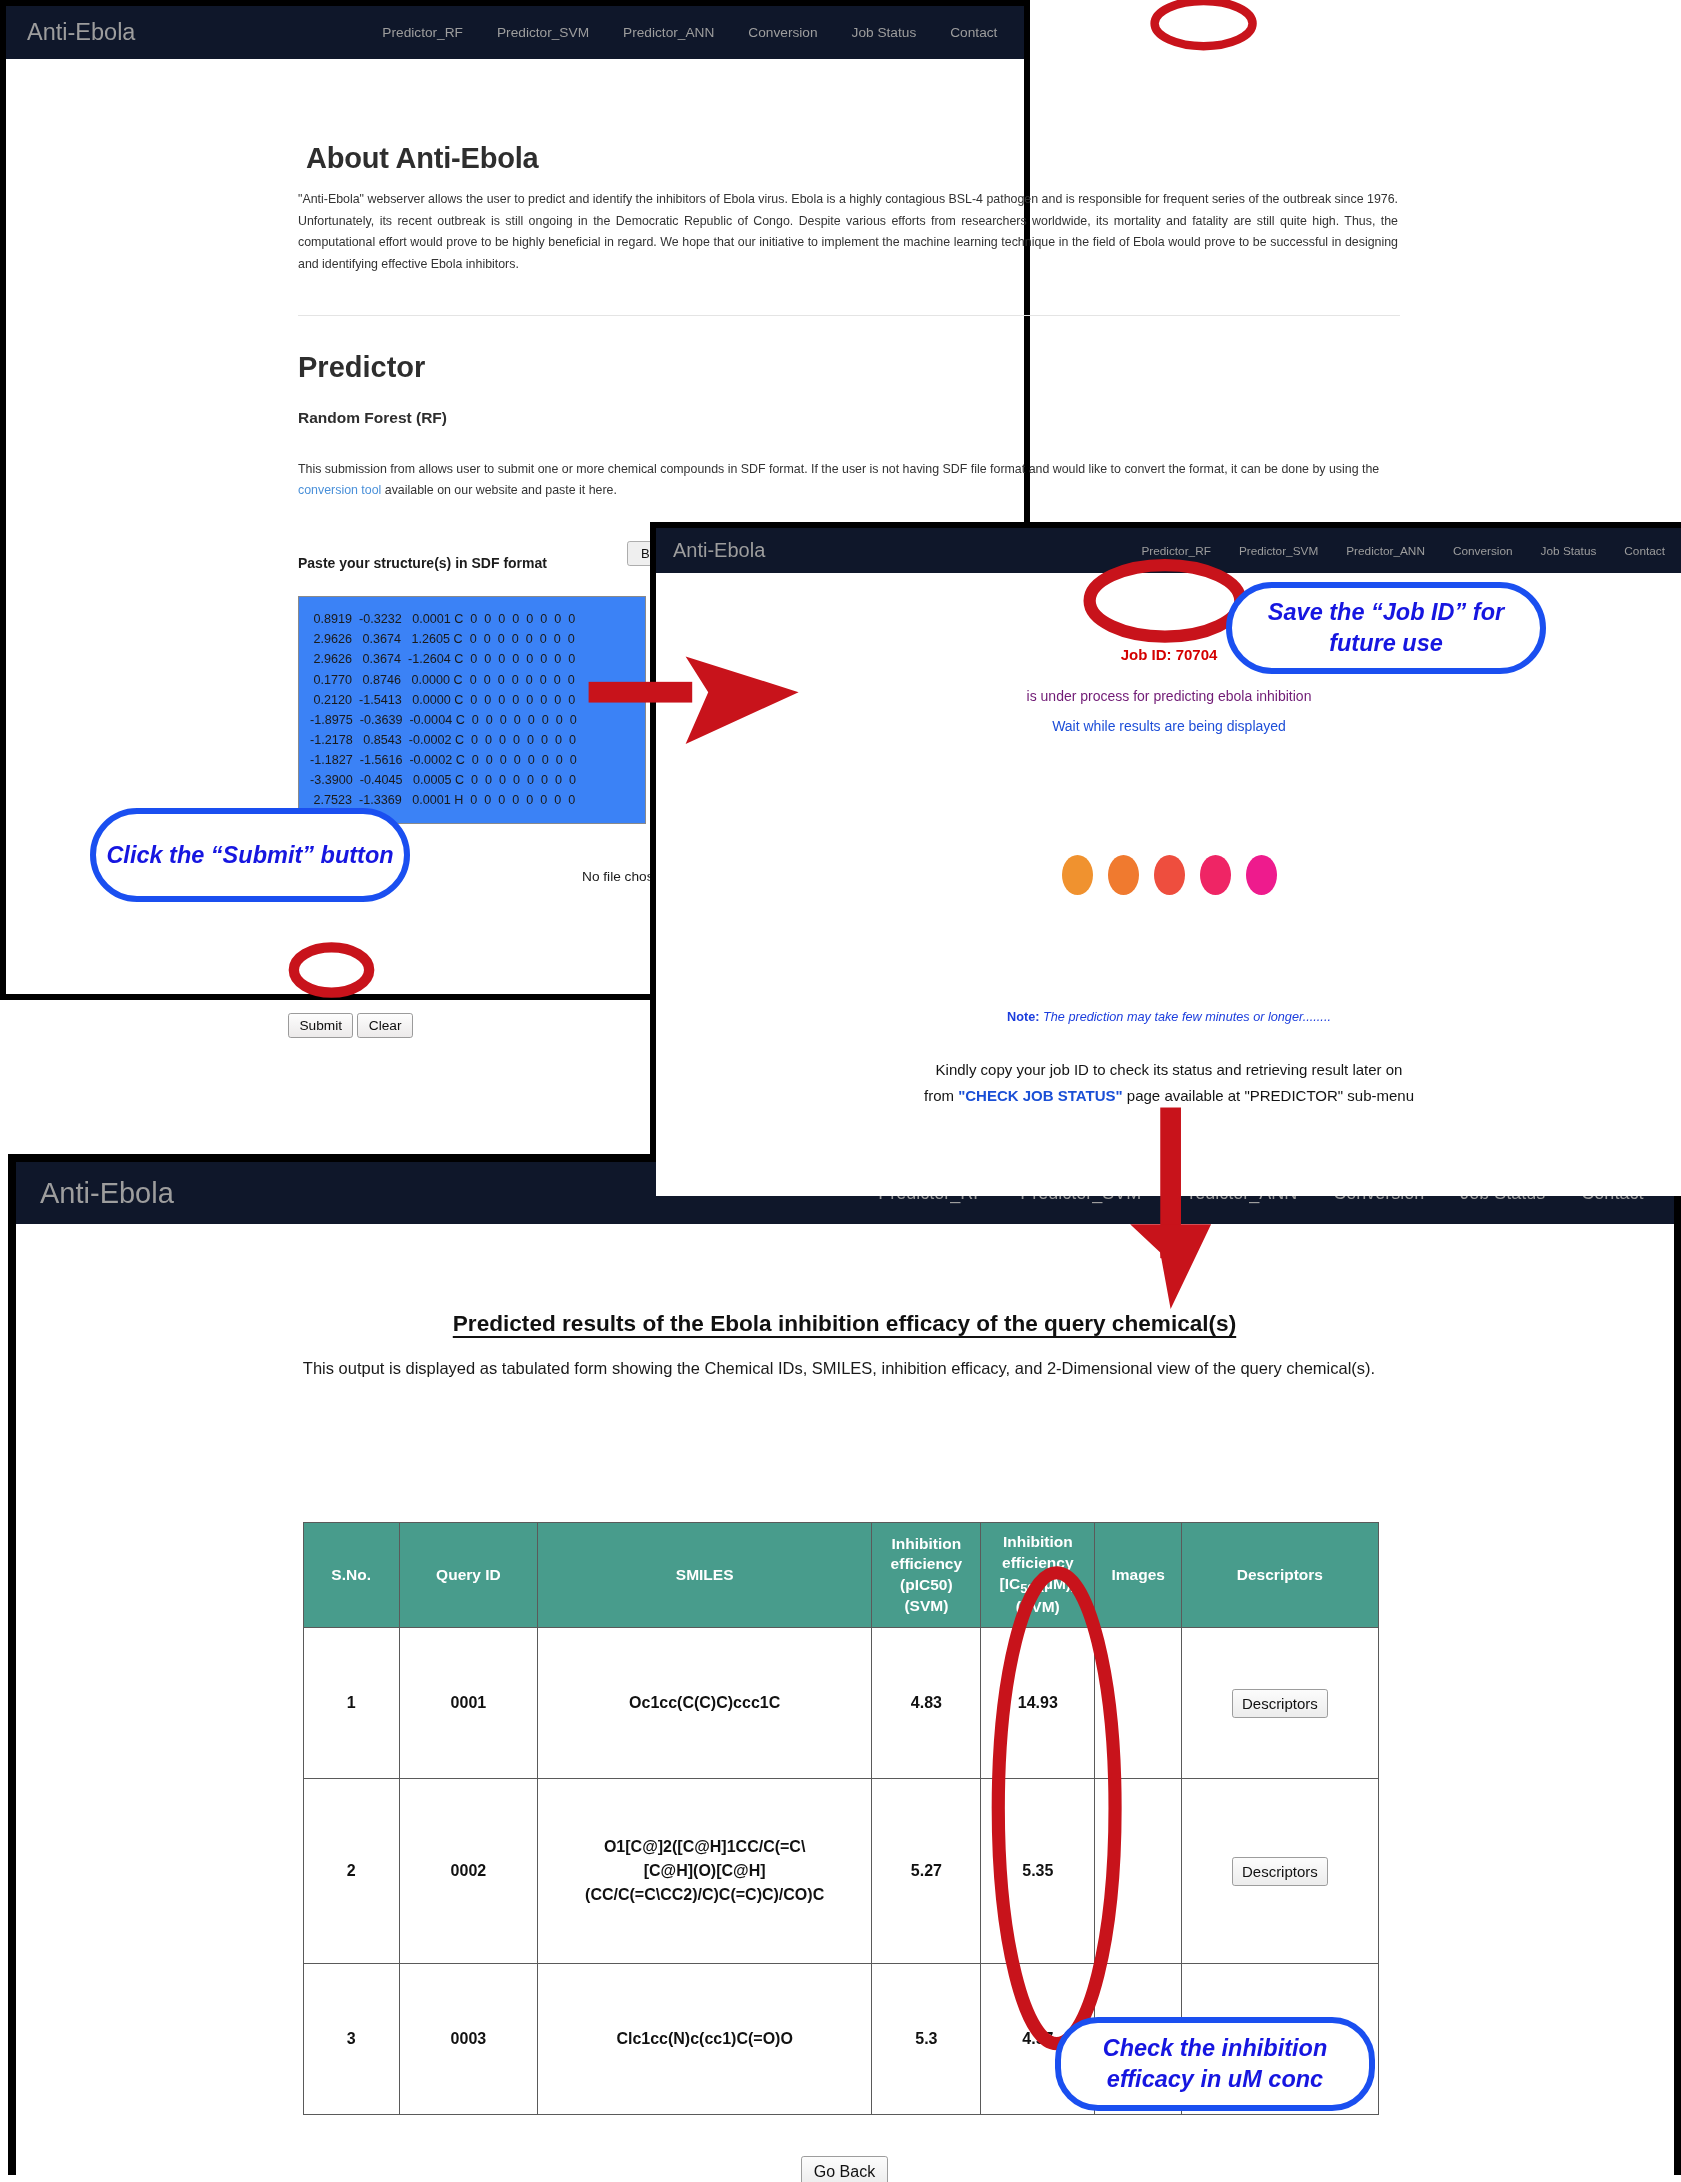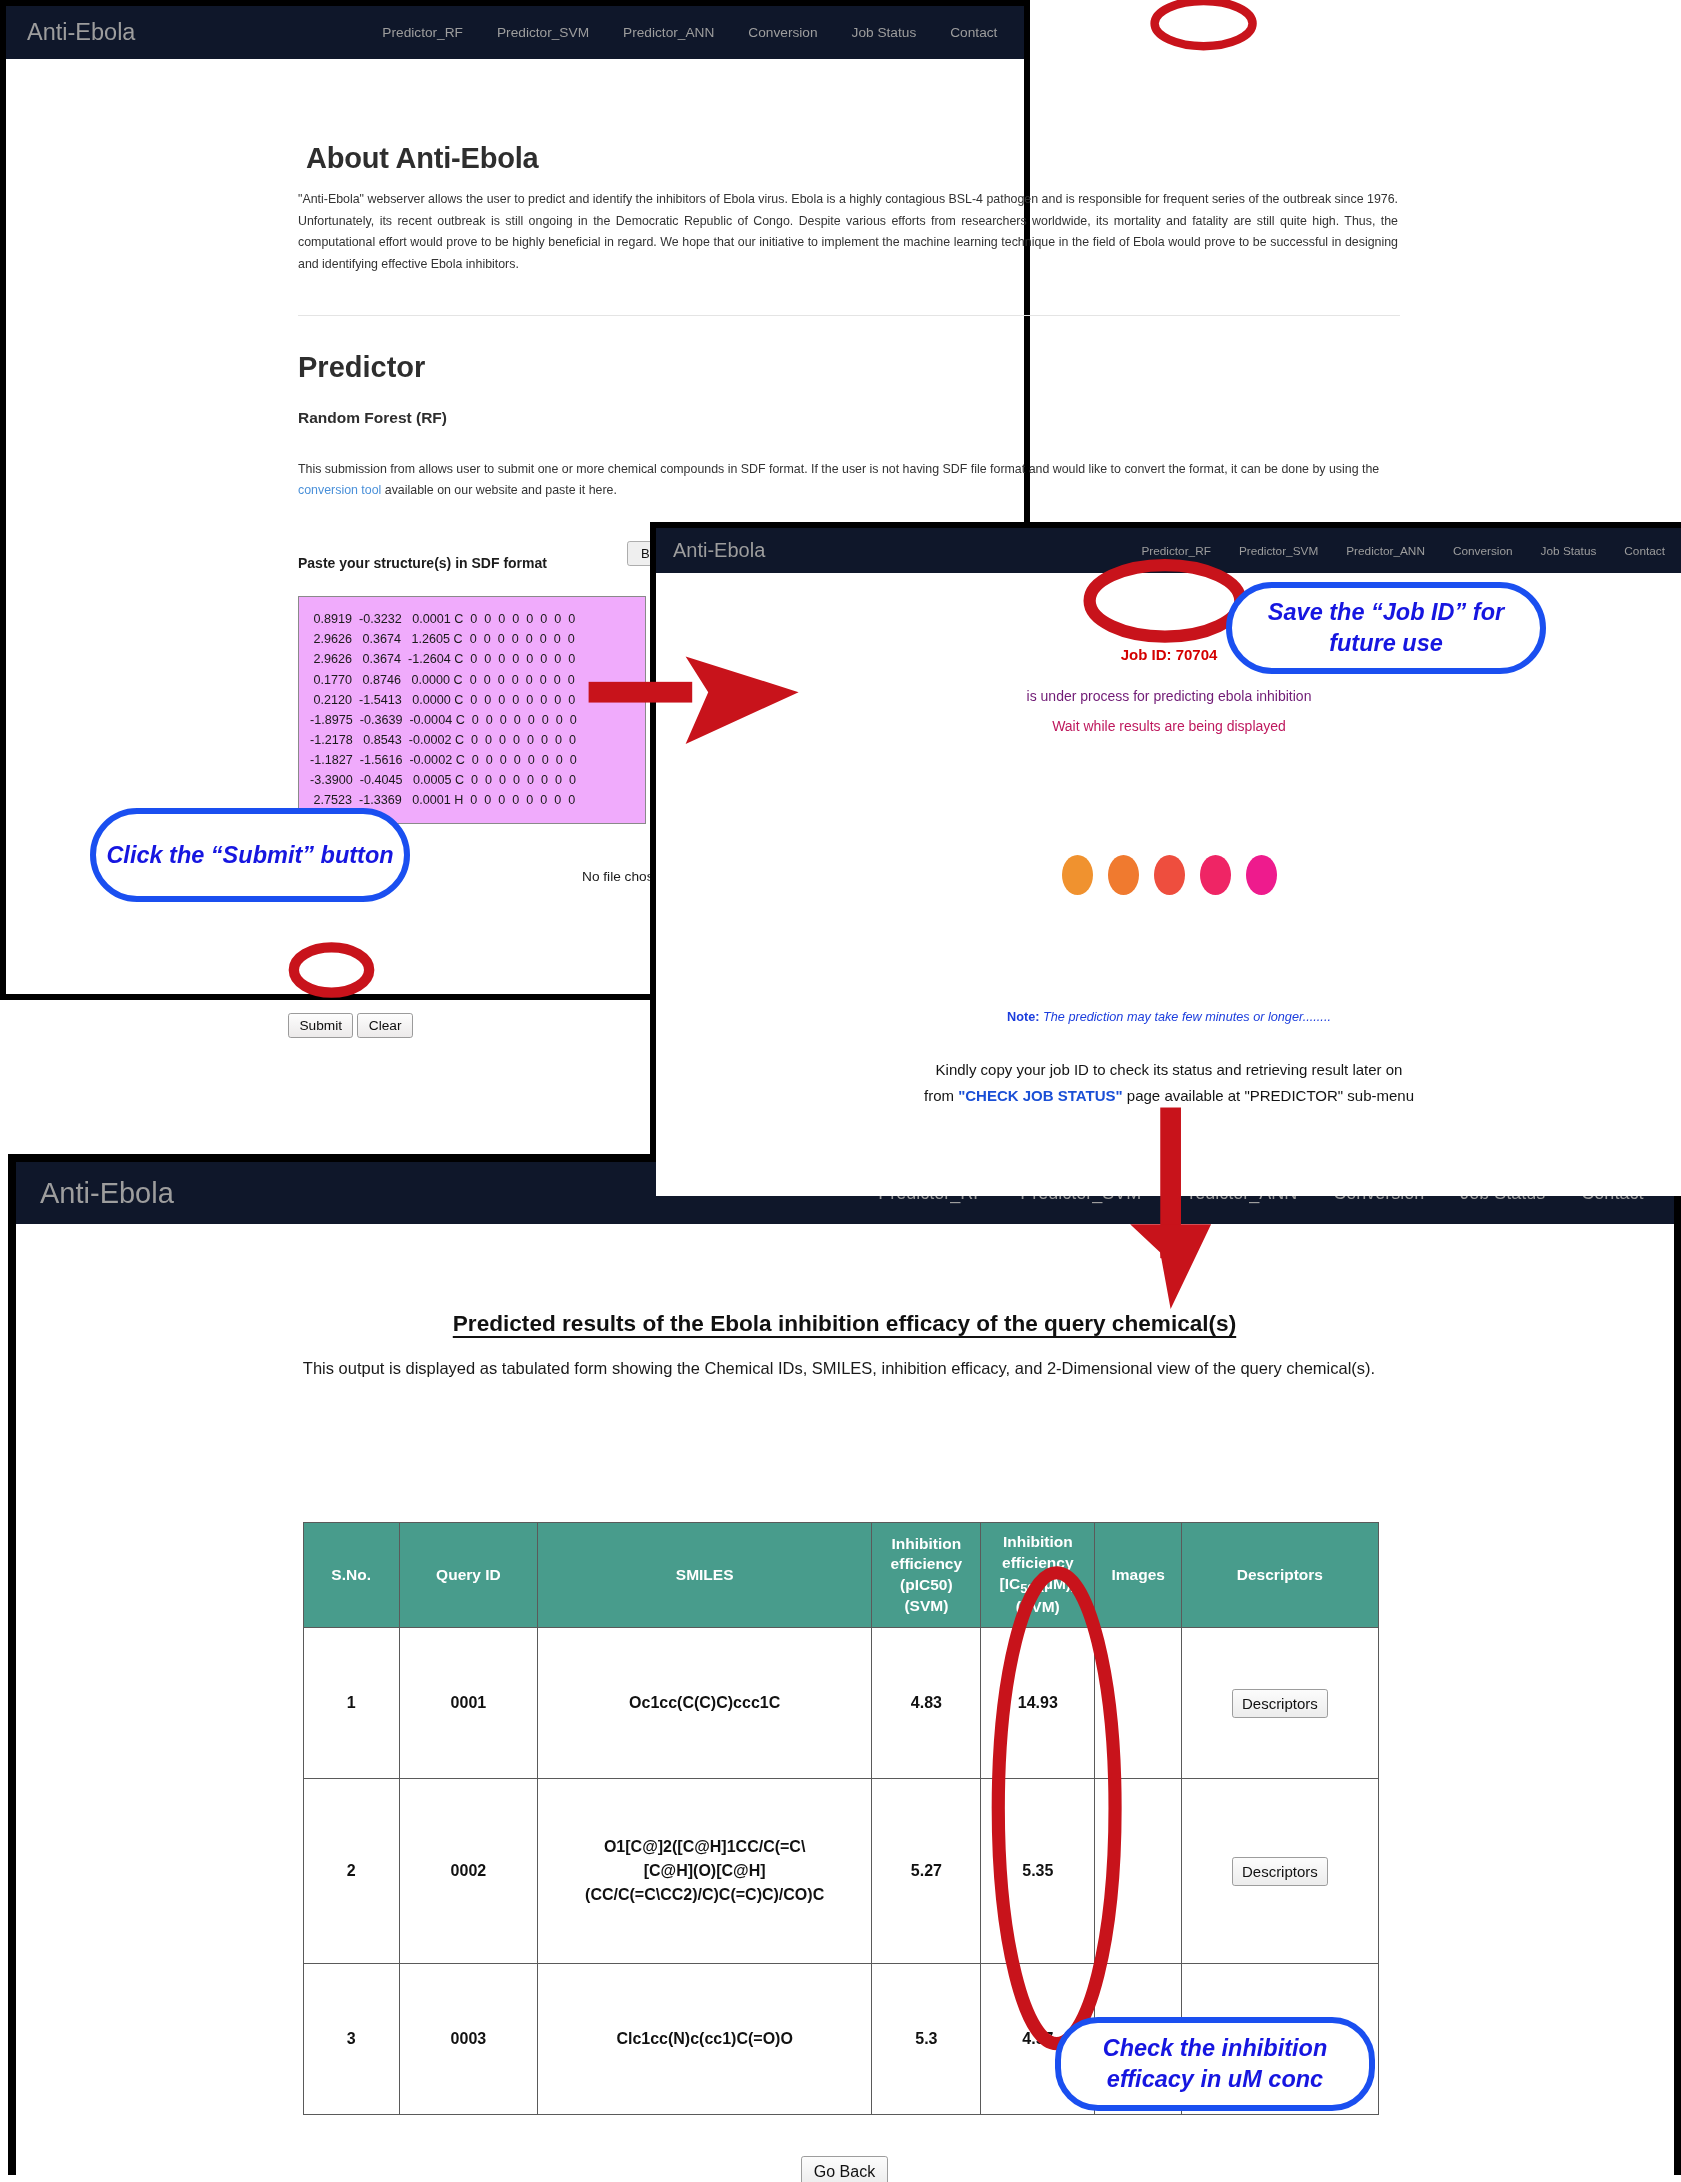--- a/index.html
+++ b/index.html
@@ -57,21 +57,21 @@
     position:absolute; left:292px; top:400px; width:1100px;
     font-size:12.4px; line-height:1.72; color:#333;
   }
   .para-sub a { color:#4a90d9; text-decoration:none; }
   .lbl-paste {
     position:absolute; left:292px; top:496px;
     font-size:14px; font-weight:bold; color:#1c1c1c;
   }
   .sdf-box {
     position:absolute; left:292px; top:537px; width:348px; height:228px;
-    border:0.9px solid #8a8a8a; background:#f0abfc; overflow:hidden;
+    border:0.9px solid #8a8a8a; background:#3b82f6; overflow:hidden;
     font-family:"Liberation Sans", sans-serif;
   }
   .sdf-line {
     font-size:12.6px; color:#1a1a1a; white-space:pre;
     line-height:1.60; padding-left:7.5px;
   }
   .sdf-line.cut { color:#dcdcdc; height:12.2px; overflow:hidden; }
   .browse-row { position:absolute; left:621px; top:482px; }
   .browse-btn {
     display:inline-block; border:0.9px solid #adadad; background:#efefef;
@@ -99,21 +99,21 @@
   .jobid {
     position:absolute; left:0; right:0; top:73px; text-align:center;
     color:#d40000; font-weight:bold; font-size:15px;
   }
   .line-green {
     position:absolute; left:0; right:0; top:115px; text-align:center;
     color:#701a75; font-size:14px;
   }
   .line-red {
     position:absolute; left:0; right:0; top:145px; text-align:center;
-    color:#be185d; font-size:14px;
+    color:#1d4ed8; font-size:14px;
   }
   .dots { position:absolute; left:0; right:0; top:282px; display:flex; justify-content:center; gap:15px; }
   .dot { width:31px; height:40px; border-radius:50%; filter:blur(0.6px); }
   .note-blue {
     position:absolute; left:0; right:0; top:437px; text-align:center;
     color:#1b3ddd; font-size:12.7px; font-style:italic;
   }
   .note-blue b { font-style:normal; }
   .kindly {
     position:absolute; left:0; right:0; top:484px; text-align:center;

